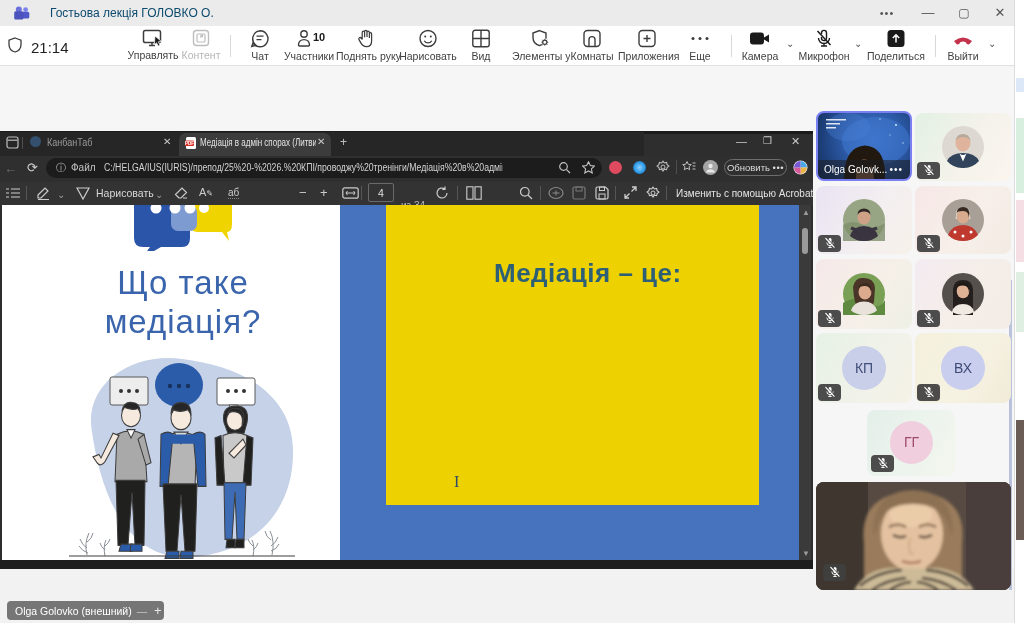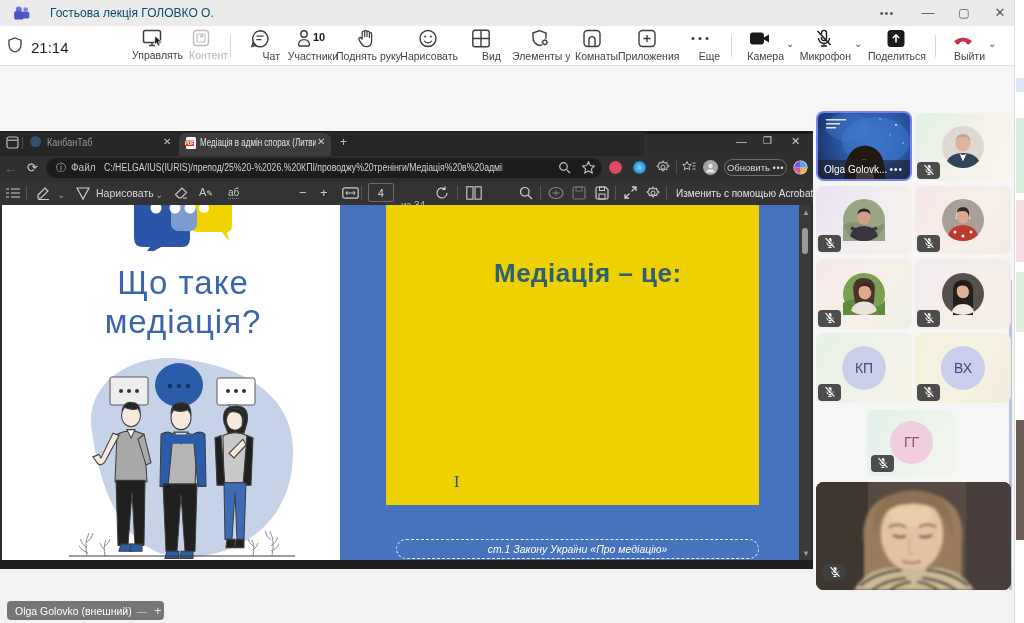--- a/index.html
+++ b/index.html
@@ -1,21 +1,21 @@
 <!DOCTYPE html>
 <html><head><meta charset="utf-8">
 <style>
 *{margin:0;padding:0;box-sizing:border-box}
 html,body{width:1024px;height:623px;overflow:hidden;font-family:"Liberation Sans",sans-serif;background:#fafafa}
 .abs{position:absolute}
 #app{position:relative;width:1024px;height:623px}
 #titlebar{left:0;top:0;width:1024px;height:26px;background:#ebebeb}
 .winbtn{top:3px;width:20px;height:20px;color:#555;font-size:13px;text-align:center;line-height:20px}
 #toolbar{left:0;top:26px;width:1024px;height:40px;background:#fff;border-bottom:1px solid #e0e0e0}
-.titem{position:absolute;top:3px;text-align:right;color:#424242}
+.titem{position:absolute;top:3px;text-align:center;color:#424242}
 .titem .lbl{font-size:10.5px;margin-top:2px;white-space:nowrap}
 .titem svg{display:block;margin:0 auto}
 .tsep{position:absolute;top:9px;width:1px;height:22px;background:#d8d8d8}
 .chev{position:absolute;color:#555;font-size:10px}
 #stagetop{left:0;top:66px;width:1014px;height:66px;background:#f6f6f6}
 #stagebottom{left:0;top:569px;width:1014px;height:54px;background:#f2f2f2}
 #stageright{left:806px;top:66px;width:208px;height:557px;background:#f6f6f7}
 #browser{left:0;top:132px;width:813px;height:437px;background:#2e2e2e}
 #tabbar{left:0;top:132px;width:644px;height:24px;background:#262626}
 #addrbar{left:0;top:156px;width:813px;height:26px;background:#2f2f2f}
@@ -388,21 +388,20 @@
       <path d="M48 206 q-2-10 1-16 M48 200 q-4-3-5-7 M48 196 q4-3 5-7"></path>
       <path d="M215 205 q3-14 -2-24 M214 196 q5-3 7-9 M214 190 q-5-3-6-9 M214 201 q6-2 8-7"></path>
       <path d="M196 206 q2-10-1-16 M196 200 q4-3 5-7 M196 196 q-4-3-5-7"></path>
     </g>
     <path d="M12 216 H238" stroke="#3c3c3c" stroke-width="1.2"></path>
   </svg>
 
   <div class="abs" style="left:492px;top:53px;width:260px;color:#2d6076;font-size:26px;font-weight:600;letter-spacing:.5px">Медіація – це:</div>
   <div class="abs" style="left:452px;top:268px;color:#2d4a66;font-size:16px;font-family:'Liberation Serif',serif">I</div>
 
-  <div class="abs" style="left:394px;top:334px;width:363px;height:20px;border:1px dashed rgba(255,255,255,.9);border-radius:10px;color:#fff;font-size:10.5px;font-style:italic;text-align:center;line-height:18px">ст.1 Закону України «Про медіацію»</div>
 </div>
 
 <div class="abs" id="vscroll">
   <div class="abs" style="left:3px;top:3px;color:#9a9a9a;font-size:8px">▲</div>
   <div class="abs" style="left:3px;top:23px;width:6px;height:26px;background:#9a9a9a;border-radius:3px"></div>
   <div class="abs" style="left:3px;top:344px;color:#9a9a9a;font-size:8px">▼</div>
 </div>
 <div class="abs" id="bbottom"></div>
 
 <div class="abs" style="left:1009px;top:280px;width:3px;height:310px;background:#b9c2da"></div>

